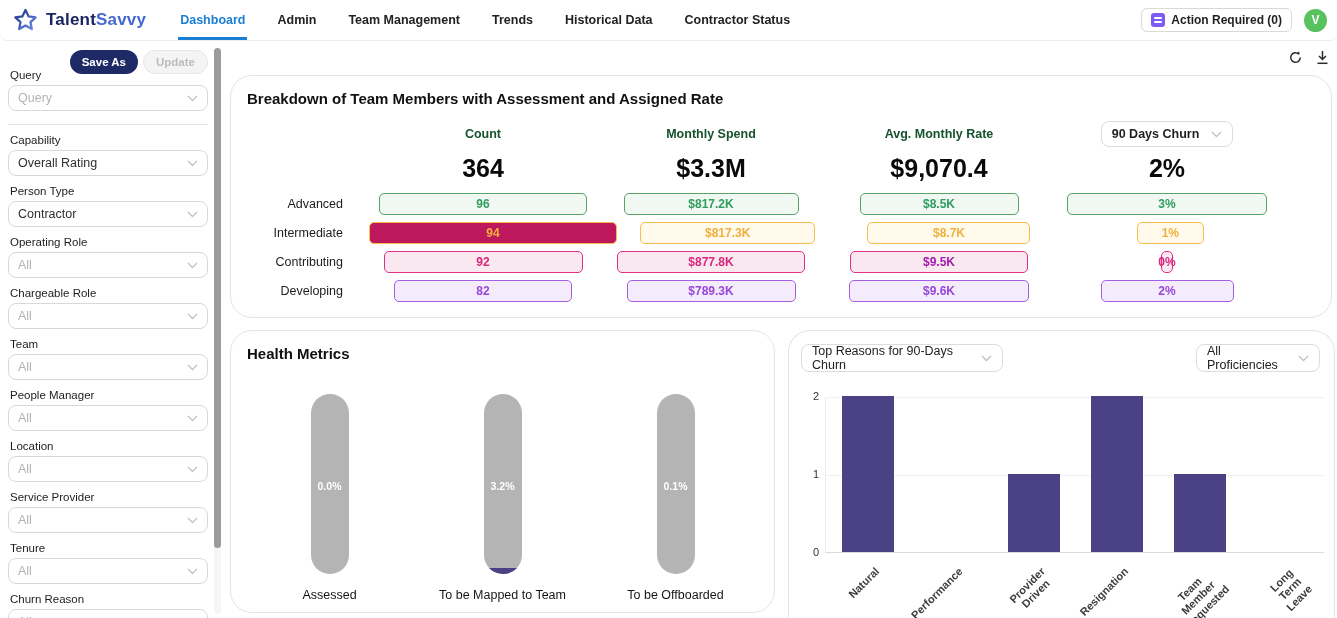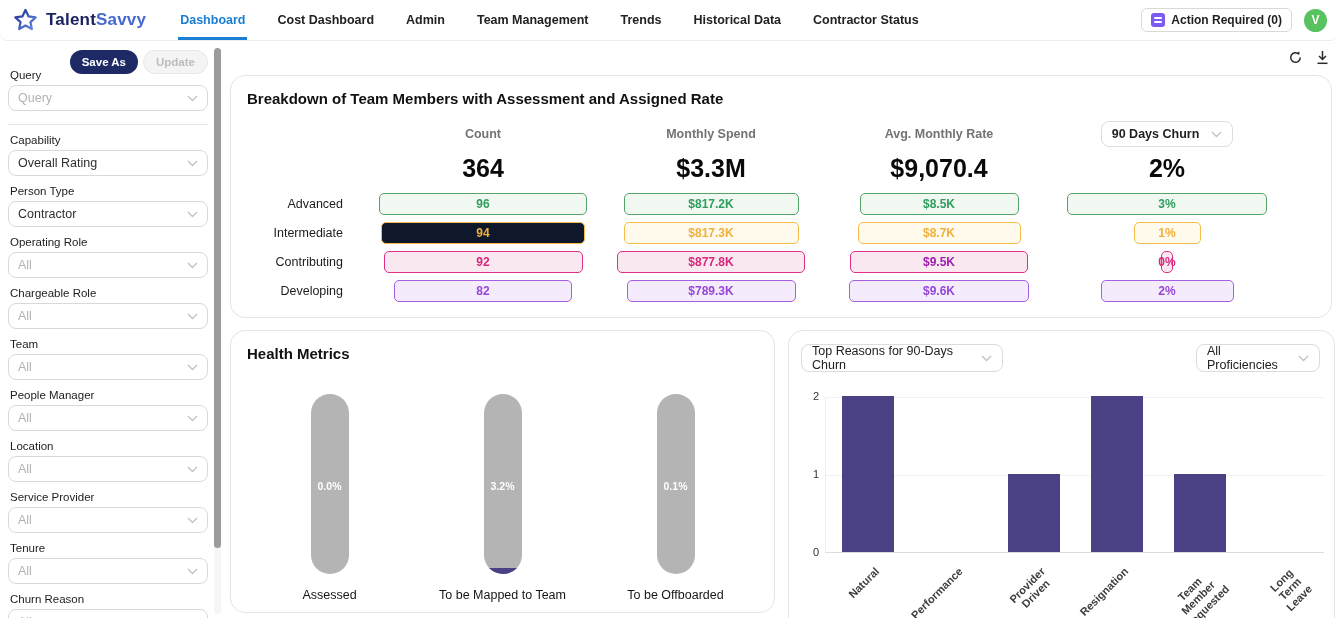--- a/index.html
+++ b/index.html
@@ -46,28 +46,28 @@
   .side-divider { border:none; border-top:1px solid #e3e3e3; margin:13px 0 2px 0; }
   .chev { flex:none; margin-left:6px; }
   .sb-scroll { position:absolute; top:7px; right:1px; width:7px; height:566px; background:#f6f6f6; border-radius:4px; }
   .sb-thumb { position:absolute; top:0; left:0; width:7px; height:500px; background:#9b9b9b; border-radius:4px; cursor:pointer; }
 
   
   .main { position:absolute; top:41px; left:222px; width:1115px; height:577px; }
   .tools { position:absolute; top:9px; right:8px; display:flex; gap:13px; align-items:center; }
   .tool { cursor:pointer; display:flex; }
 
-  .card { position:absolute; border:1px solid #e4e4e4; border-radius:15px; background:#fff; }
+  .card { position:absolute; border:1px solid #e4e4e4; border-radius:22px; background:#fff; }
   .card-title { font-size:15px; font-weight:700; color:#111; padding:14px 0 0 16px; }
 
   
   #card-breakdown { left:8px; top:34px; width:1102px; height:243px; }
   .bd-grid { display:grid; grid-template-columns:138px repeat(4,1fr); padding-right:50px; align-items:center; }
   .bd-headrow { margin-top:14px; height:26px; }
-  .bd-colhead { text-align:center; font-size:12.5px; font-weight:700; color:#737373; justify-self:center; }
+  .bd-colhead { text-align:center; font-size:12.5px; font-weight:700; color:#14532d; justify-self:center; }
   .bd-dd { display:flex; align-items:center; gap:6px; border:1px solid #dcdcdc; border-radius:8px;
     height:26px; padding:0 10px; font-size:12.5px; font-weight:700; cursor:pointer; justify-self:center; }
   .bd-totrow { height:42px; }
   .bd-total { text-align:center; font-size:25px; font-weight:800; color:#0a0a0a; }
   .bd-row { height:29px; }
   .bd-rowlabel { text-align:right; padding-right:26px; font-size:12.5px; color:#1c1c1c; }
   .bd-cell { display:flex; justify-content:center; }
   .vbox { position:relative; height:22px; border-radius:5px; border:1.5px solid; overflow:visible; }
   .vbox span { position:absolute; left:50%; top:50%; transform:translate(-50%,-50%);
     font-size:12px; font-weight:700; white-space:nowrap; }
@@ -114,21 +114,20 @@
         <stop offset="0" stop-color="#1c2e8a"></stop>
             <stop offset="1" stop-color="#6b8de3"></stop>
       </linearGradient>
         </defs>
       <path d="M13.5 3l3.1 6.4 7 .9-5.1 4.8 1.3 6.9-6.3-3.4-6.3 3.4 1.3-6.9L3.4 10.3l7-.9z" fill="none" stroke="url(#lg1)" stroke-width="2.3" stroke-linejoin="round"></path>
     </svg>
     <span class="brand-name"><span class="brand-primary">Talent</span><span class="brand-secondary">Savvy</span></span>
   </div>
   <div class="nav">
       <div class="nav-item active">Dashboard</div>
-      <div class="nav-item">Cost Dashboard</div>
       <div class="nav-item">Admin</div>
       <div class="nav-item">Team Management</div>
       <div class="nav-item">Trends</div>
       <div class="nav-item">Historical Data</div>
       <div class="nav-item">Contractor Status</div>
     </div>
   <div class="header-right">
     <div class="action-btn">
       <span class="action-ic"></span>
       <span>Action Required (0)</span>
@@ -283,21 +282,21 @@
           </div>
           <div class="bd-cell">
             <div class="vbox" style="width: 200px; border-color: rgb(85, 164, 105); background: rgb(241, 247, 241);">
               <span style="color: rgb(47, 158, 95);">3%</span>
             </div>
           </div>
         </div>
         <div class="bd-grid bd-row">
           <div class="bd-rowlabel">Intermediate</div>
           <div class="bd-cell">
-            <div class="vbox" style="width: 204px; border-color: rgb(245, 189, 74); background: #0f172a;">
+            <div class="vbox" style="width: 248px; border-color: rgb(245, 189, 74); background: #be185d;">
               <span style="color: rgb(240, 176, 60);">94</span>
             </div>
           </div>
           <div class="bd-cell">
             <div class="vbox" style="width: 175px; border-color: rgb(245, 189, 74); background: rgb(255, 250, 236);">
               <span style="color: rgb(240, 176, 60);">$817.3K</span>
             </div>
           </div>
           <div class="bd-cell">
             <div class="vbox" style="width: 163px; border-color: rgb(245, 189, 74); background: rgb(255, 250, 236);">

